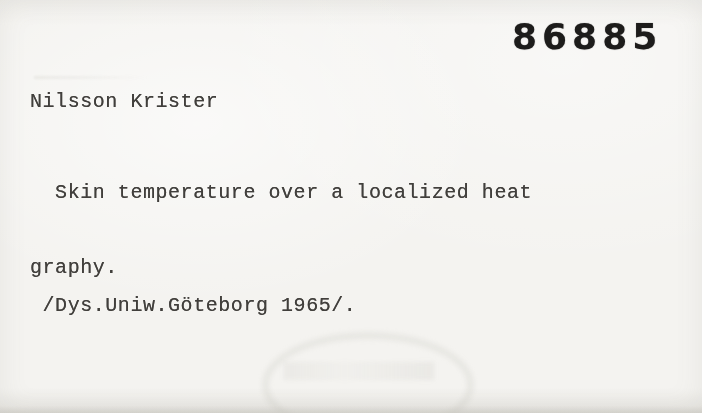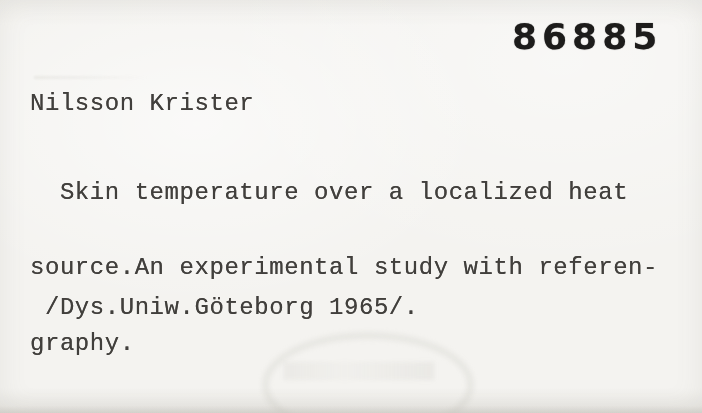--- a/index.html
+++ b/index.html
@@ -29,21 +29,21 @@
     font-size: 36px;
     letter-spacing: 5px;
     color: #1d1c1b;
     text-shadow: 0 0 1px rgba(30,28,26,0.55);
     white-space: pre;
   }
   .typed {
     color: #413f3c;
     text-shadow: 0 0 0.6px rgba(65,63,60,0.8);
     white-space: pre;
-    font-size: 24px;
+    font-size: 20px;
     letter-spacing: 0.55px;
   }
   .author-line {
     position: absolute;
     left: 30px;
     top: 90px;
   }
   .body-block {
     position: absolute;
     left: 30px;
@@ -98,21 +98,20 @@
 <body>
 
 <div class="scan">
 
   <div class="stamp-number">86885</div>
 
   <div class="typed author-line">Nilsson Krister</div>
 
   <div class="typed body-block">
     <div class="body-line">  Skin temperature over a localized heat</div>
-    <div class="body-line">source.An experimental study with referen-</div>
     <div class="body-line">graphy.</div>
     
     
   </div>
 
   <div class="typed footer-line"> /Dys.Uniw.Göteborg 1965/.</div>
 
   <div class="smudge-top"></div>
   <div class="faded-stamp"></div>
   <div class="faded-stamp-inner"></div>

